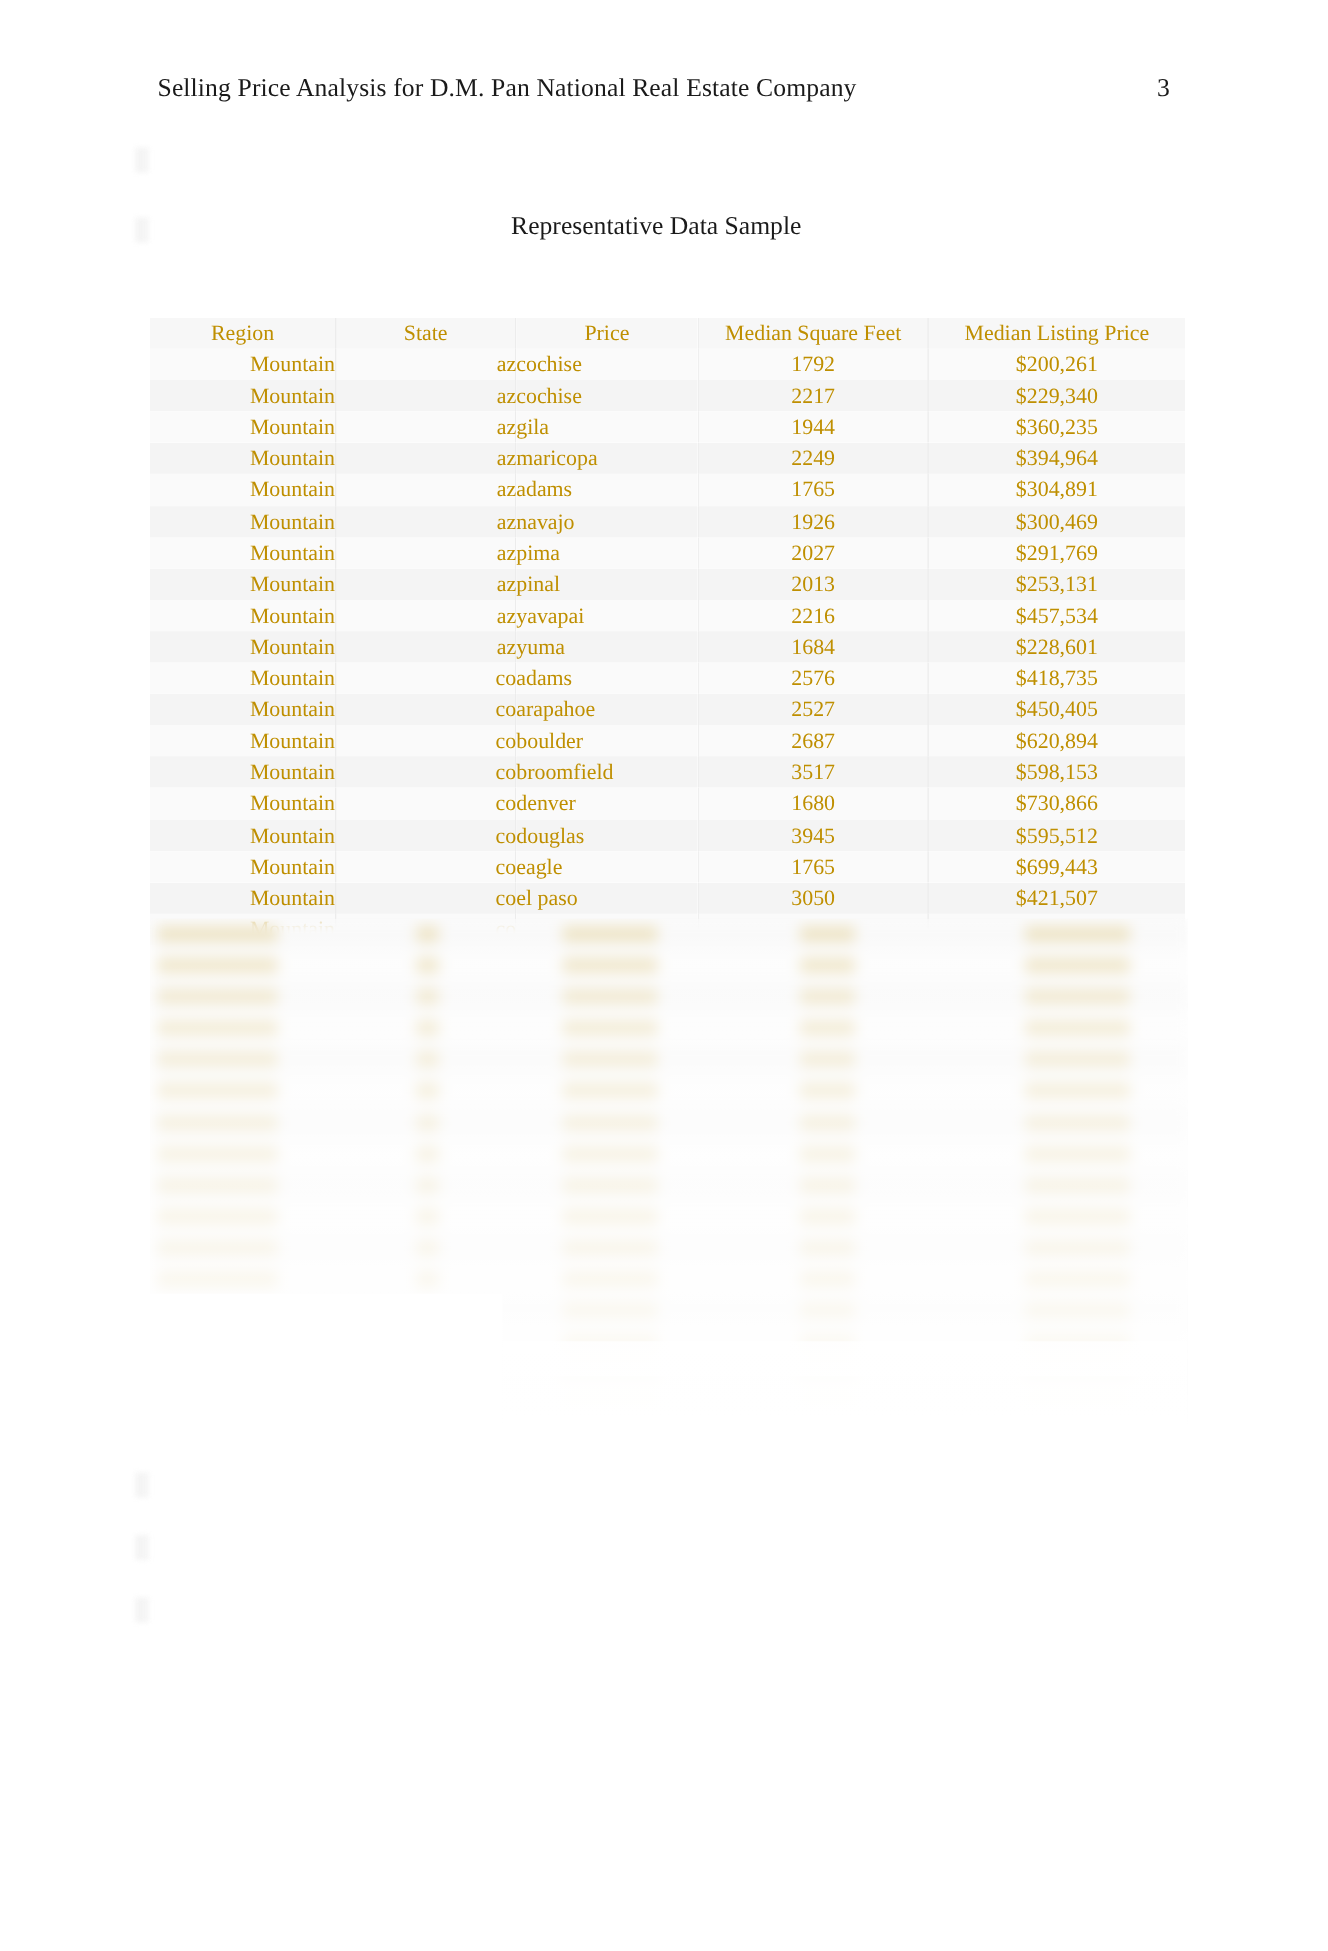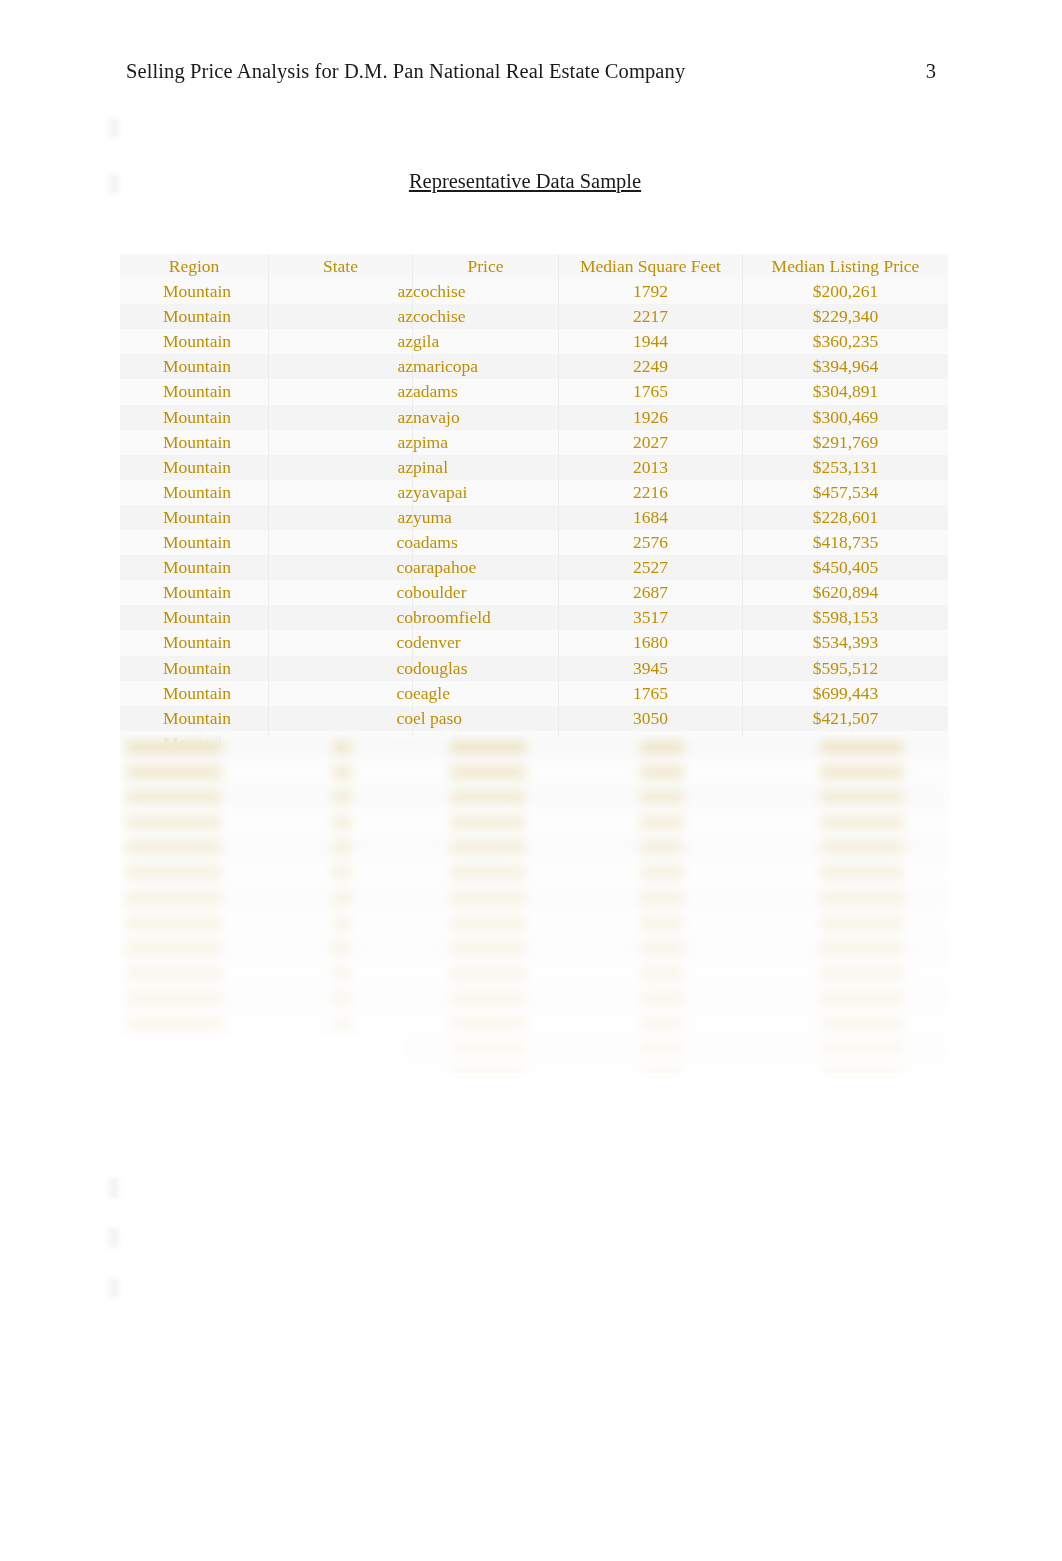--- a/index.html
+++ b/index.html
@@ -62,21 +62,21 @@
   .section-title {
     position: absolute;
     left: 0;
     right: 0;
     top: 170px;
     text-align: center;
     color: #1a1a1a;
     font-size: 20.5px;
   }
   
-  .section-title > span { display: inline-block; transform: translateX(-6px); text-decoration: underline; }
+  .section-title > span { display: inline-block; transform: translateX(-6px); }
 
   
   .table-wrap {
     position: absolute;
     left: 120px;
     top: 254px;
     width: 828px;
   }
   table.data-table {
     border-collapse: collapse;
@@ -95,21 +95,21 @@
   table.data-table td {
     padding: 0;
     height: 25.1px;
     line-height: 25.1px;
     font-weight: normal;
     white-space: nowrap;
     overflow: hidden;
   }
   table.data-table th { text-align: center; }
   .col-region  { text-align: center; padding-left: 0 !important; }
-  tbody .col-region { text-align: center; padding-left: 6px !important; }
+  tbody .col-region { text-align: right; padding-left: 6px !important; }
   .col-state   { text-align: right; }
   .col-county  { text-align: left; }
   .col-sqft    { text-align: center; }
   .col-price   { text-align: center; }
 
   
   tbody tr:nth-child(odd) td { background: #fafafa; }
   tbody tr:nth-child(even) td { background: #f4f4f4; }
   thead th { background: #f7f7f7; }
   
@@ -322,21 +322,21 @@
           <td class="col-state">co</td>
           <td class="col-county">broomfield</td>
           <td class="col-sqft">3517</td>
           <td class="col-price">$598,153</td>
         </tr>
         <tr>
           <td class="col-region">Mountain</td>
           <td class="col-state">co</td>
           <td class="col-county">denver</td>
           <td class="col-sqft">1680</td>
-          <td class="col-price">$534,393</td>
+          <td class="col-price">$730,866</td>
         </tr>
         <tr>
           <td class="col-region">Mountain</td>
           <td class="col-state">co</td>
           <td class="col-county">douglas</td>
           <td class="col-sqft">3945</td>
           <td class="col-price">$595,512</td>
         </tr>
         <tr>
           <td class="col-region">Mountain</td>

